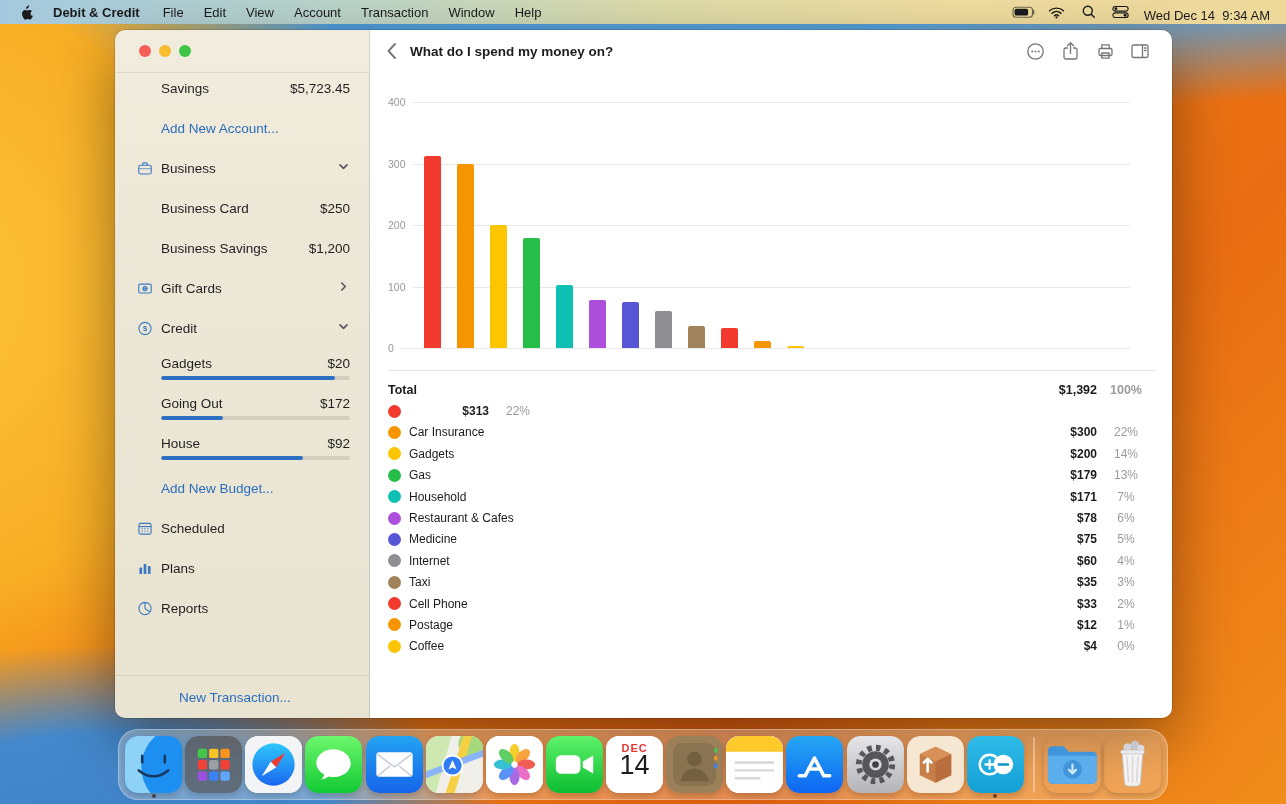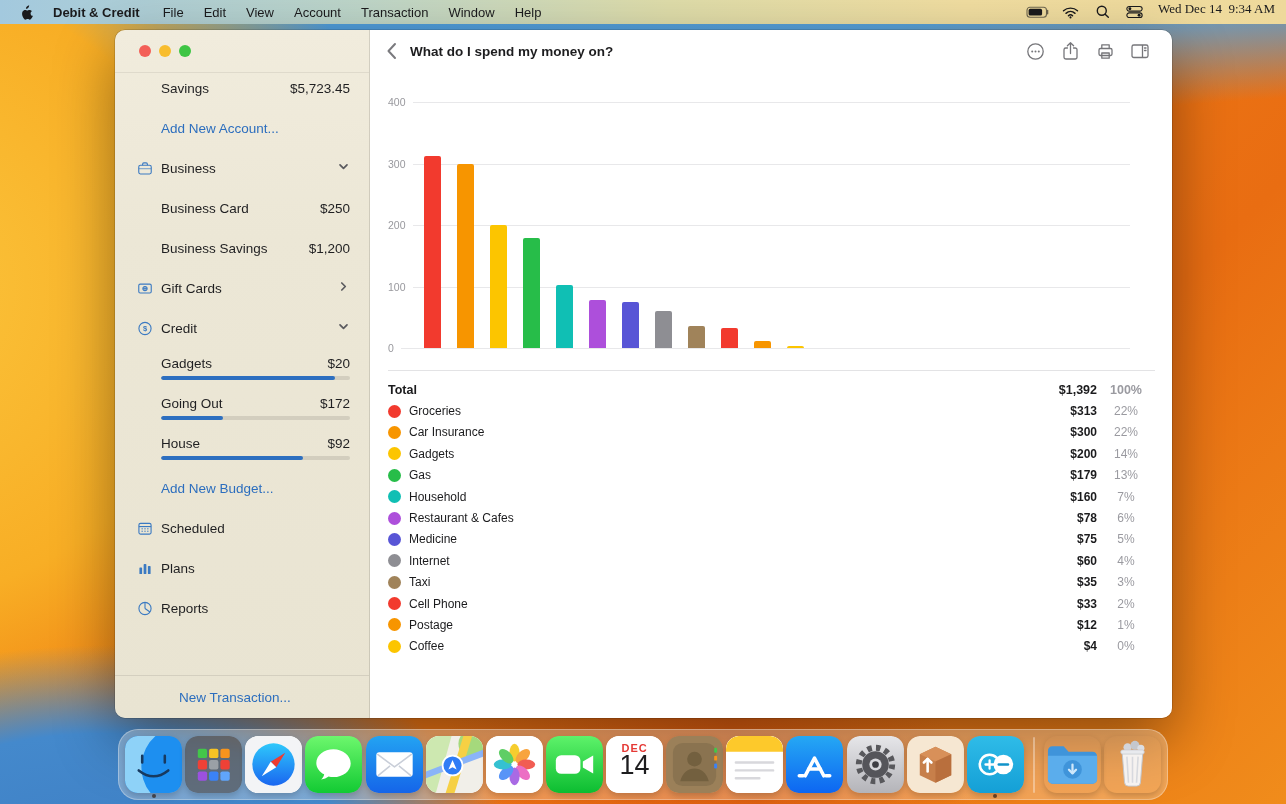--- a/index.html
+++ b/index.html
@@ -13,21 +13,21 @@
       linear-gradient(250deg, rgba(201,74,13,0) 38%, rgba(201,74,13,.45) 52%, rgba(201,74,13,0) 70%),
       linear-gradient(135deg,#f59b07 0%,#ef7c16 40%,#e96d12 70%,#f08c1b 100%);}
   
   .menubar{position:absolute;left:0;top:0;width:1286px;height:24px;display:flex;align-items:center;
     background:linear-gradient(90deg,#a3c9de,#bdd5c8 28%,#dedca9 52%,#f0dda0 75%,#eed99b);
     font-size:13px;color:#1b1b1d;}
   .mb-left{display:flex;align-items:center;gap:3px;padding-left:10px;}
   .mb-apple{width:30px;display:flex;justify-content:center;}
   .mb-app{font-weight:700;padding:0 10px;}
   .mb-item{padding:0 10px;}
-  .mb-right{margin-left:auto;display:flex;align-items:flex-start;gap:6px;padding-right:11px;font-family:Liberation Serif, serif;}
+  .mb-right{margin-left:auto;display:flex;align-items:flex-end;gap:6px;padding-right:16px;}
   .mb-status{display:flex;align-items:center;justify-content:center;width:26px;height:22px;}
   .mb-clock{padding-left:4px;white-space:pre;}
   
   .window{position:absolute;left:115px;top:30px;width:1057px;height:688px;border-radius:10px;
     overflow:hidden;box-shadow:0 22px 60px rgba(0,0,0,.4),0 0 0 .5px rgba(0,0,0,.25);
     display:flex;}
   .sidebar{position:relative;width:255px;flex:0 0 255px;
     background:linear-gradient(180deg,#f1ecdd, #ece7d6 30%, #e9e4d2);
     border-right:1px solid rgba(0,0,0,.12);box-sizing:border-box;}
   .sb-toolbar{height:42px;border-bottom:1px solid rgba(0,0,0,.07);display:flex;align-items:center;padding-left:24px;gap:8px;}
@@ -349,21 +349,20 @@
         <div class="trow total">
           <span class="lbl">Total</span>
           <span class="amt">$1,392</span>
           <span class="pct">100%</span>
         </div>
         <div id="legend-rows">
             <div class="trow">
               <span class="dotc">
                 <span class="dot" style="background: rgb(242, 58, 46);"></span>
               </span>
-              <span class="lbl">Groceries</span>
               <span class="amt">$313</span>
               <span class="pct">22%</span>
             </div>
             <div class="trow">
               <span class="dotc">
                 <span class="dot" style="background: rgb(247, 149, 0);"></span>
               </span>
               <span class="lbl">Car Insurance</span>
               <span class="amt">$300</span>
               <span class="pct">22%</span>
@@ -382,21 +381,21 @@
               </span>
               <span class="lbl">Gas</span>
               <span class="amt">$179</span>
               <span class="pct">13%</span>
             </div>
             <div class="trow">
               <span class="dotc">
                 <span class="dot" style="background: rgb(16, 191, 180);"></span>
               </span>
               <span class="lbl">Household</span>
-              <span class="amt">$160</span>
+              <span class="amt">$171</span>
               <span class="pct">7%</span>
             </div>
             <div class="trow">
               <span class="dotc">
                 <span class="dot" style="background: rgb(173, 79, 219);"></span>
               </span>
               <span class="lbl">Restaurant &amp; Cafes</span>
               <span class="amt">$78</span>
               <span class="pct">6%</span>
             </div>

